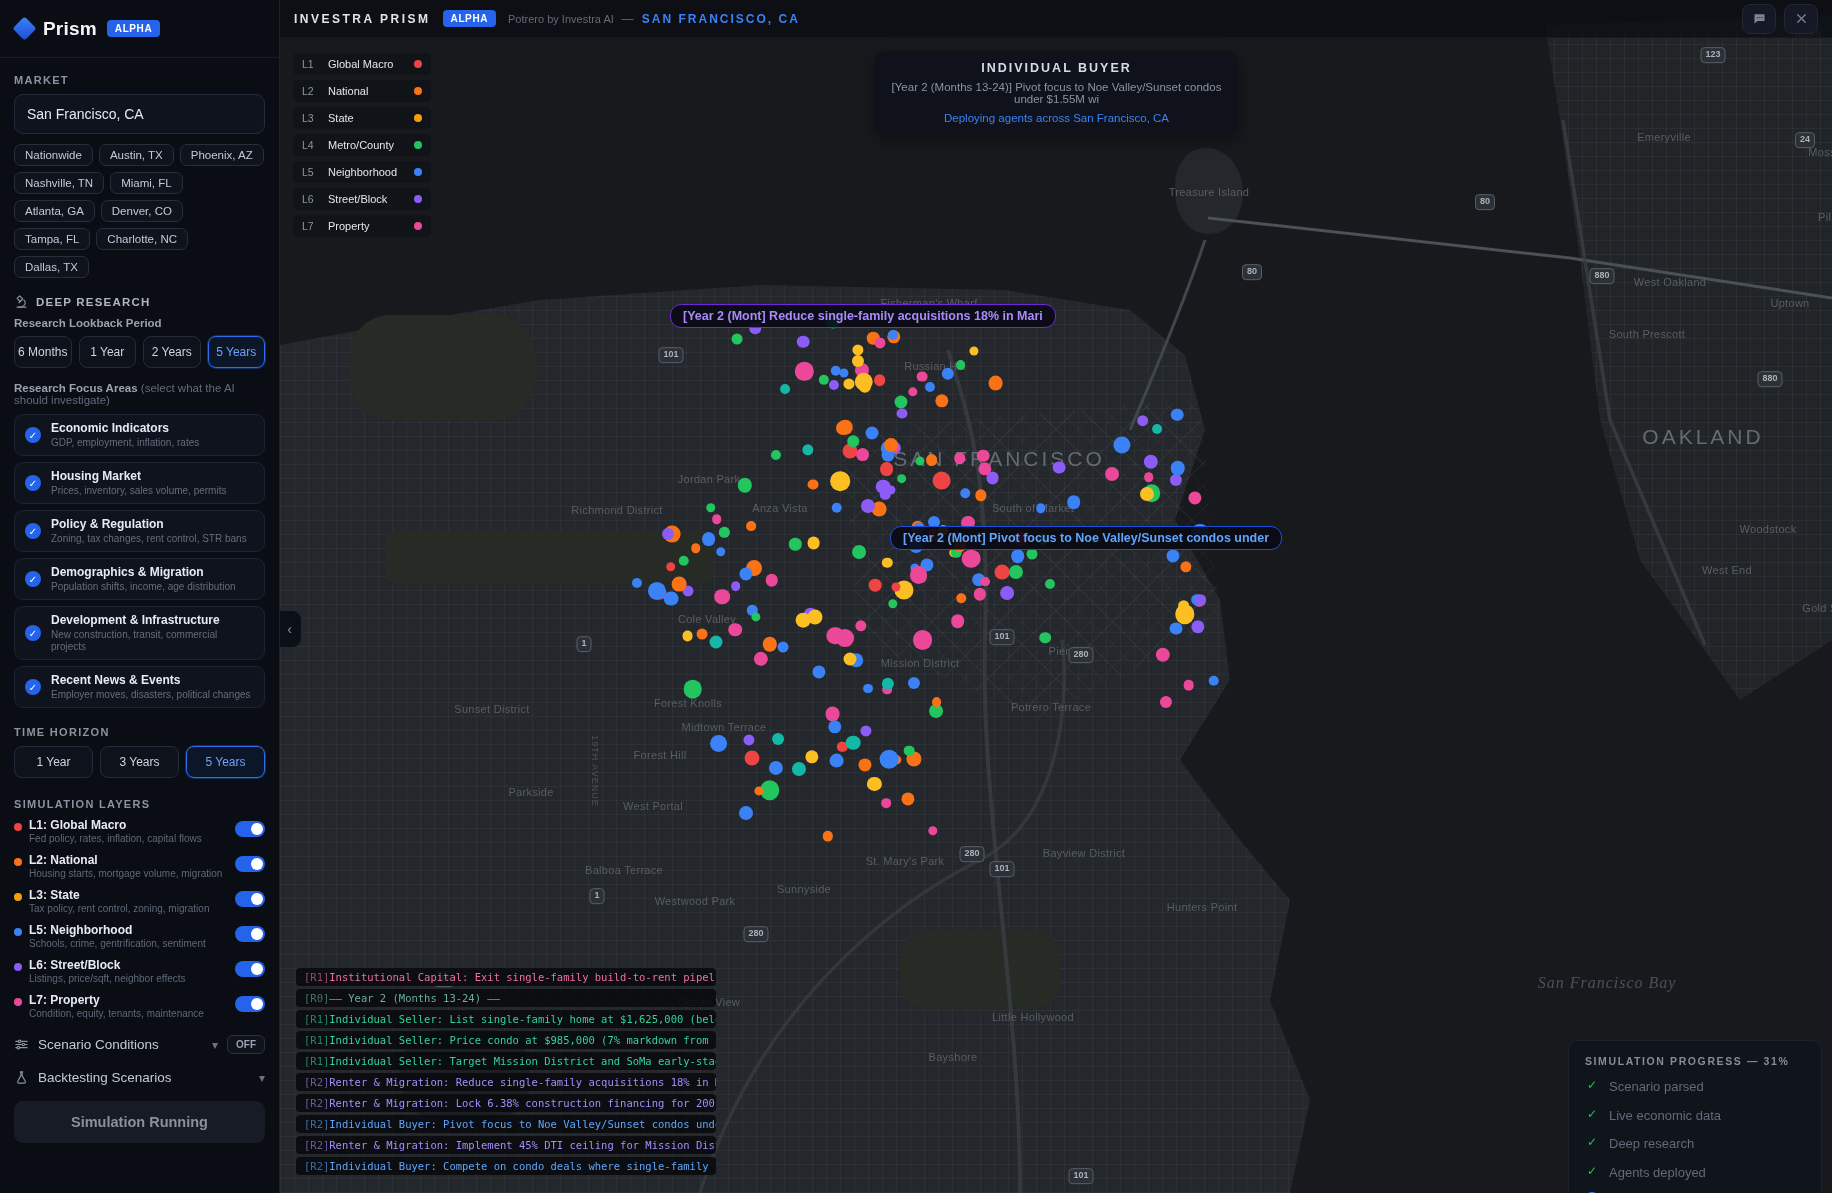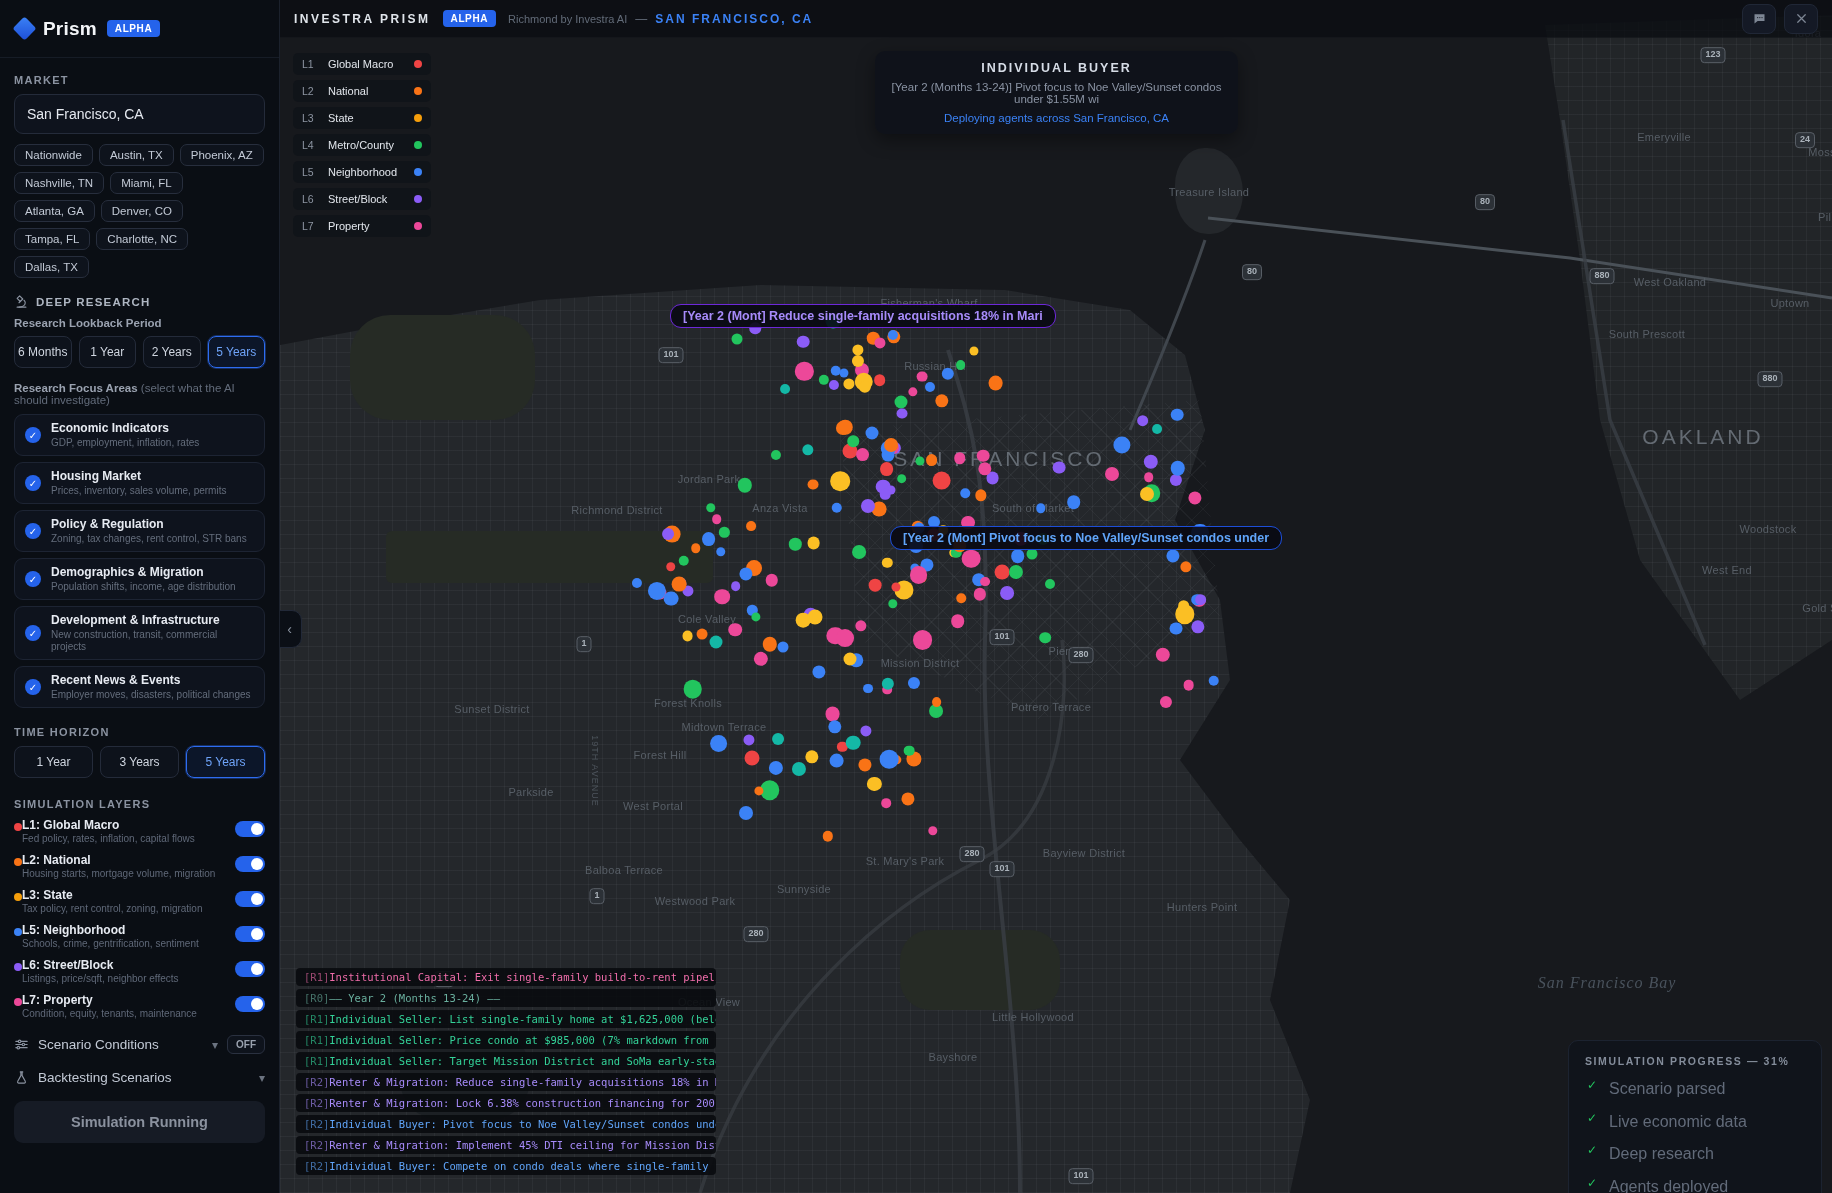--- a/index.html
+++ b/index.html
@@ -38,21 +38,21 @@
     box-shadow:0 0 0 1px rgba(46,108,240,.35); }
   .focus-list { display:flex; flex-direction:column; gap:6px; margin-top:8px; }
   .card { display:flex; align-items:center; gap:10px; background:#0e131d;
     border:1px solid #1d2433; border-radius:9px; padding:6px 10px; min-height:40px;
     cursor:pointer; }
   .check { width:16px; height:16px; min-width:16px; border-radius:50%; background:#2563eb;
     color:#fff; font-size:10px; display:flex; align-items:center; justify-content:center; }
   .card-title { color:#e7ebf2; font-size:12px; font-weight:bold; line-height:1.25; }
   .card-sub { color:#646d7c; font-size:10px; line-height:1.2; margin-top:1px; }
   .layers { display:flex; flex-direction:column; gap:9px; margin-top:4px; }
-  .layer-row { display:flex; align-items:flex-start; gap:0; }
+  .layer-row { display:flex; align-items:flex-start; gap:7px; }
   .layer-dot { width:8px; height:8px; border-radius:50%; margin-top:5px; }
   .layer-txt { flex:1; }
   .layer-title { color:#e7ebf2; font-size:12px; font-weight:bold; }
   .layer-sub { color:#5f6878; font-size:10px; margin-top:1px; }
   .toggle { width:30px; height:16px; border-radius:9px; background:#2563eb; position:relative;
     margin-top:3px; cursor:pointer; }
   .toggle .knob { position:absolute; right:2px; top:2px; width:12px; height:12px;
     border-radius:50%; background:#fff; }
   .row-line { display:flex; align-items:center; gap:9px; margin-top:16px; color:#c3cad6;
     font-size:13.5px; cursor:pointer; }
@@ -146,21 +146,21 @@
   .progress { position:absolute; left:1568px; top:1040px; width:254px; height:200px;
     background:#10141b; border:1px solid #1c2330; border-radius:10px; padding:14px 16px;
     z-index:32; }
   .pg-title { color:#848d9b; font-size:10.5px; font-weight:bold; letter-spacing:1.6px; }
   .pg-step { display:flex; gap:10px; margin-top:11px; align-items:flex-start; }
   .pg-ic { width:14px; min-width:14px; height:14px; font-size:12px; line-height:14px;
     text-align:center; }
   .pg-ic.done { color:#22c55e; }
   .pg-ic.spin { border:2px solid #2a3342; border-top-color:#3b82f6; border-radius:50%;
     width:13px; height:13px; }
-  .pg-txt { font-size:16px; color:#626b7a; line-height:1.35; }
+  .pg-txt { font-size:13px; color:#626b7a; line-height:1.35; }
   .pg-txt b { color:#e7ebf2; }
 </style>
 </head>
 <body>
 
 <div class="app">
 
   <div class="map">
     <div class="land"></div>
     <div class="land-east"></div>
@@ -448,21 +448,21 @@
       </div>
     <div id="map-tips">
         <div class="map-tip" style="left: 390px; top: 304px; color: rgb(167, 139, 250); border: 1.5px solid rgb(109, 40, 217);">[Year 2 (Mont] Reduce single-family acquisitions 18% in Mari</div>
         <div class="map-tip" style="left: 610px; top: 526px; color: rgb(96, 165, 250); border: 1.5px solid rgb(29, 78, 216);">[Year 2 (Mont] Pivot focus to Noe Valley/Sunset condos under</div>
       </div>
   </div>
 
   <div class="topbar">
     <span class="tb-title">INVESTRA PRISM</span>
     <span class="badge-alpha" style="margin-left:12px;">ALPHA</span>
-    <span class="tb-powered">Richmond by Investra AI</span>
+    <span class="tb-powered">Potrero by Investra AI</span>
     <span class="tb-dash">—</span>
     <span class="tb-loc">SAN FRANCISCO, CA</span>
     <div class="tb-right">
       <div class="tb-btn">
         <svg viewBox="0 0 24 24">
             <path d="M4 5h16v11H9l-5 4z" fill="#7d8694" stroke="none"></path>
             <circle cx="9" cy="10.5" r="1" fill="#141925" stroke="none"></circle>
             <circle cx="12.5" cy="10.5" r="1" fill="#141925" stroke="none"></circle>
             <circle cx="16" cy="10.5" r="1" fill="#141925" stroke="none"></circle>
           </svg>

